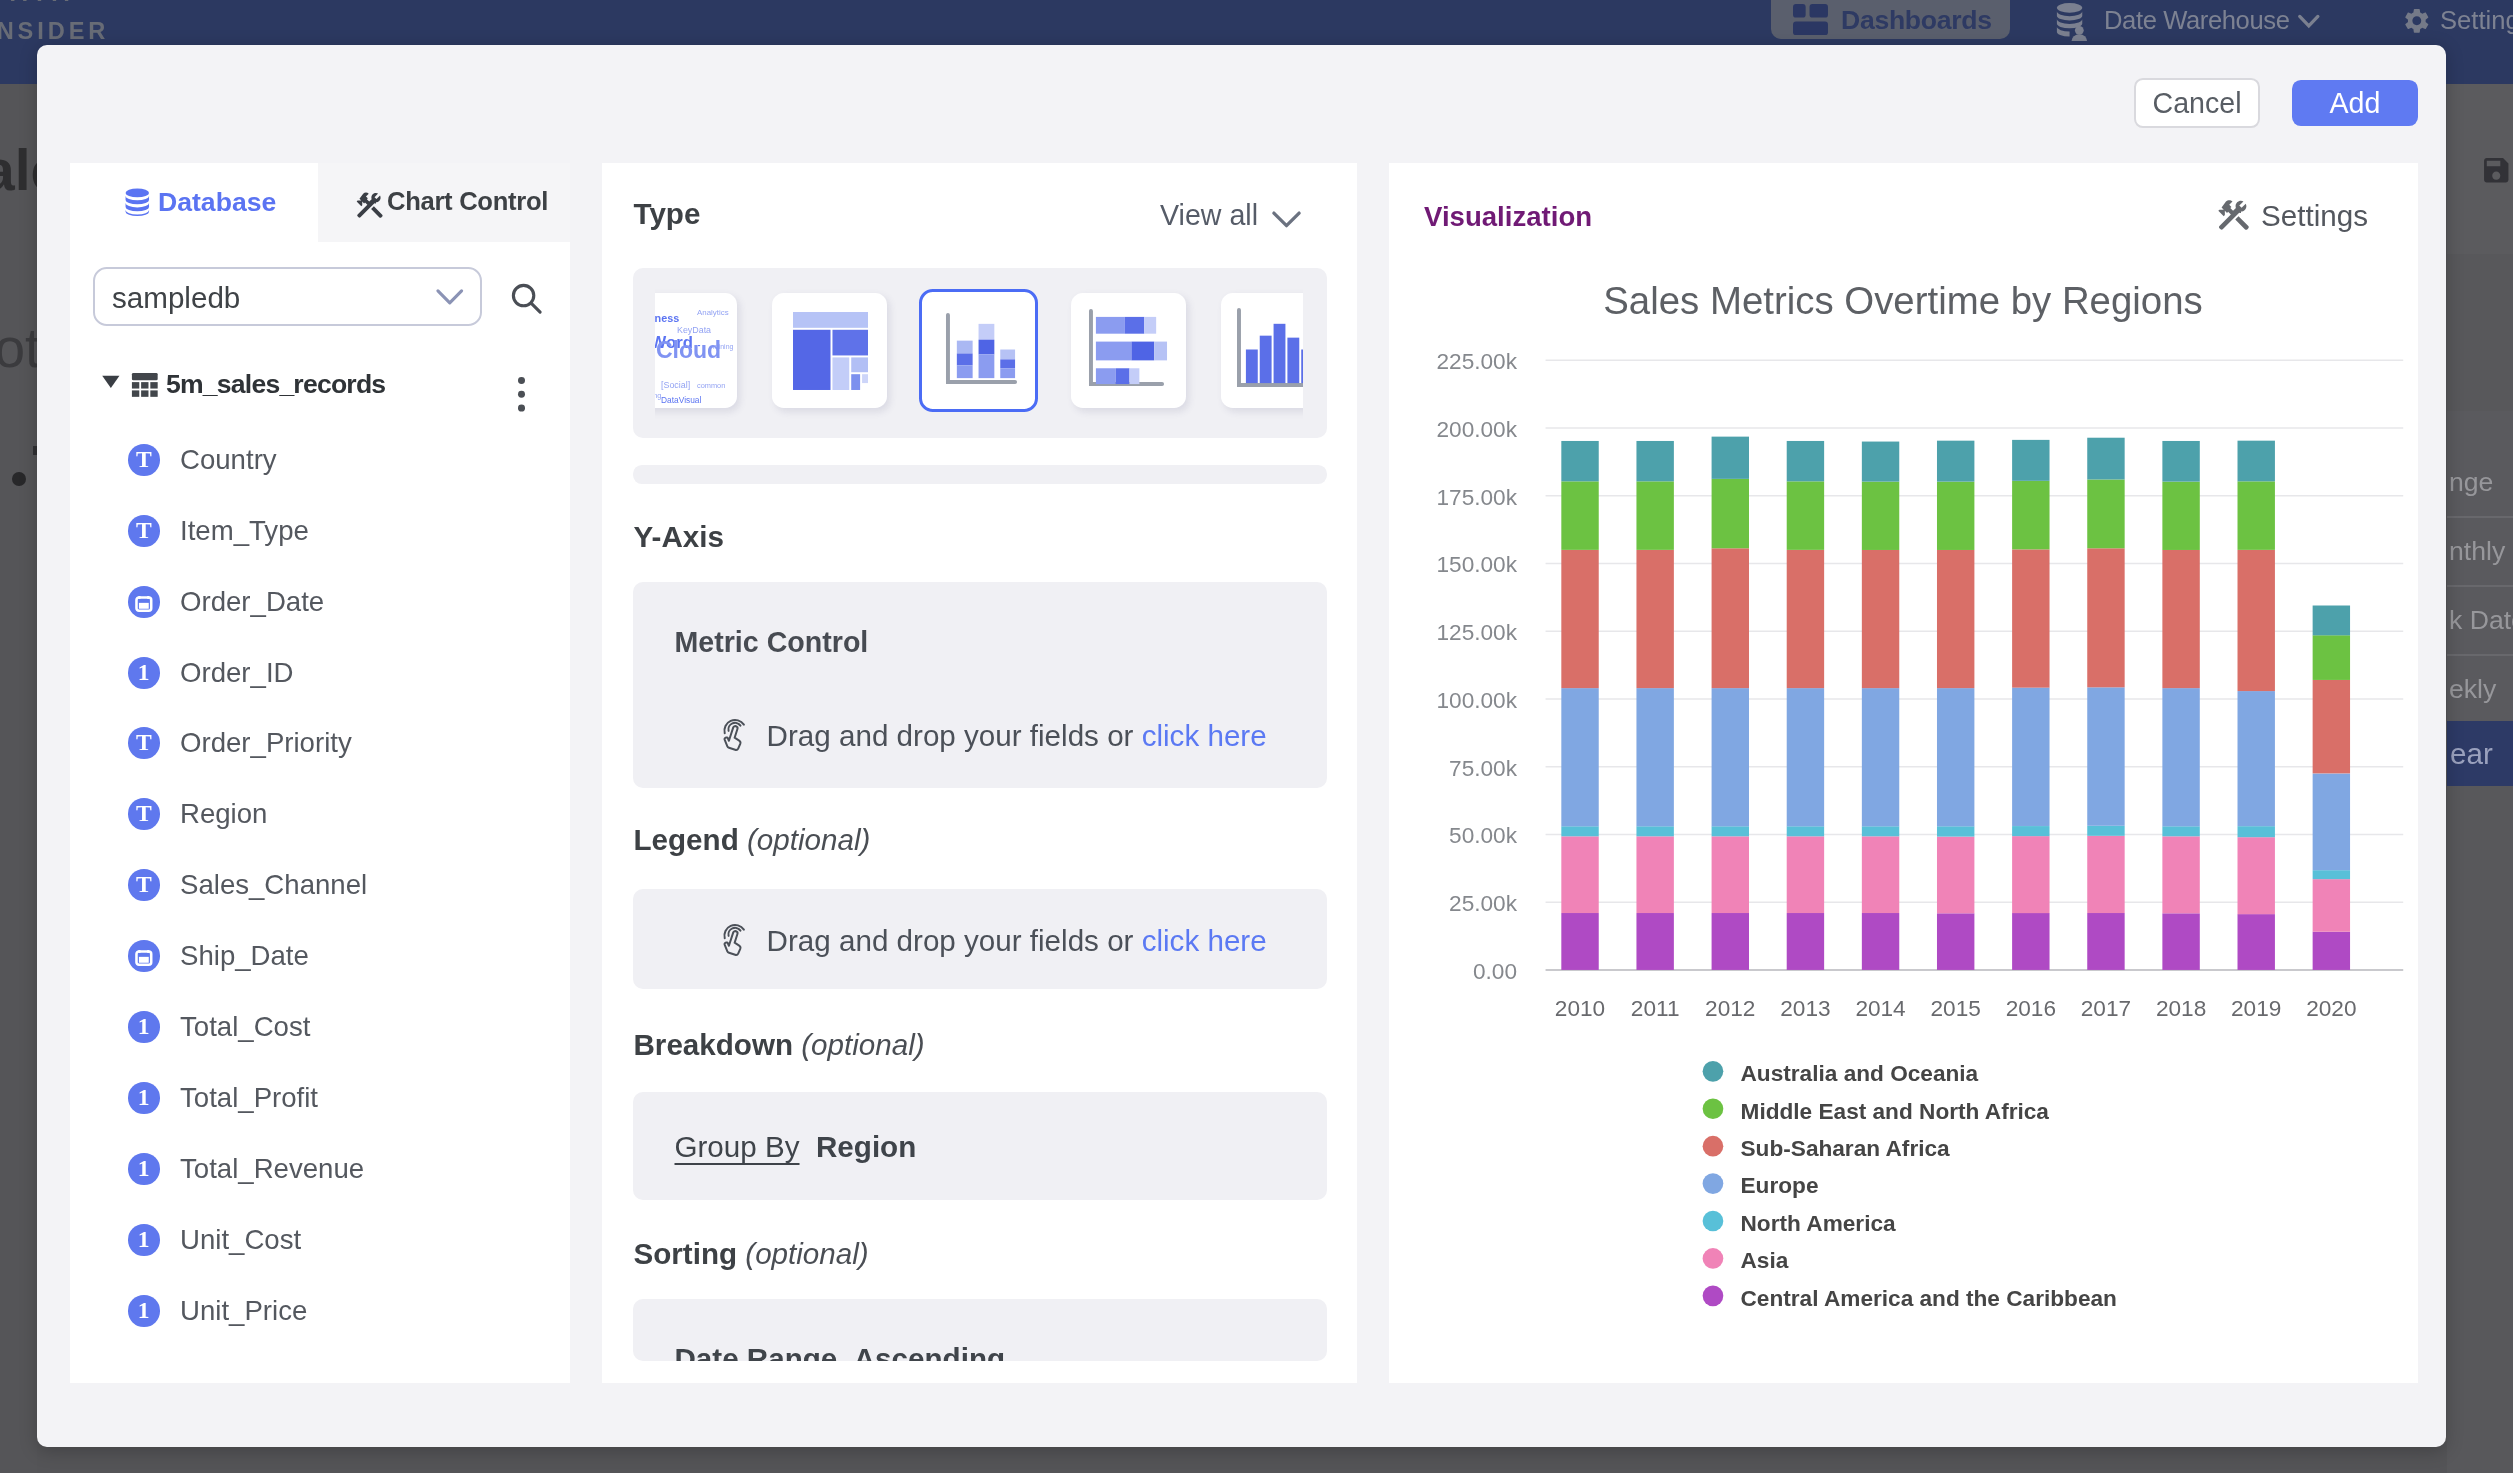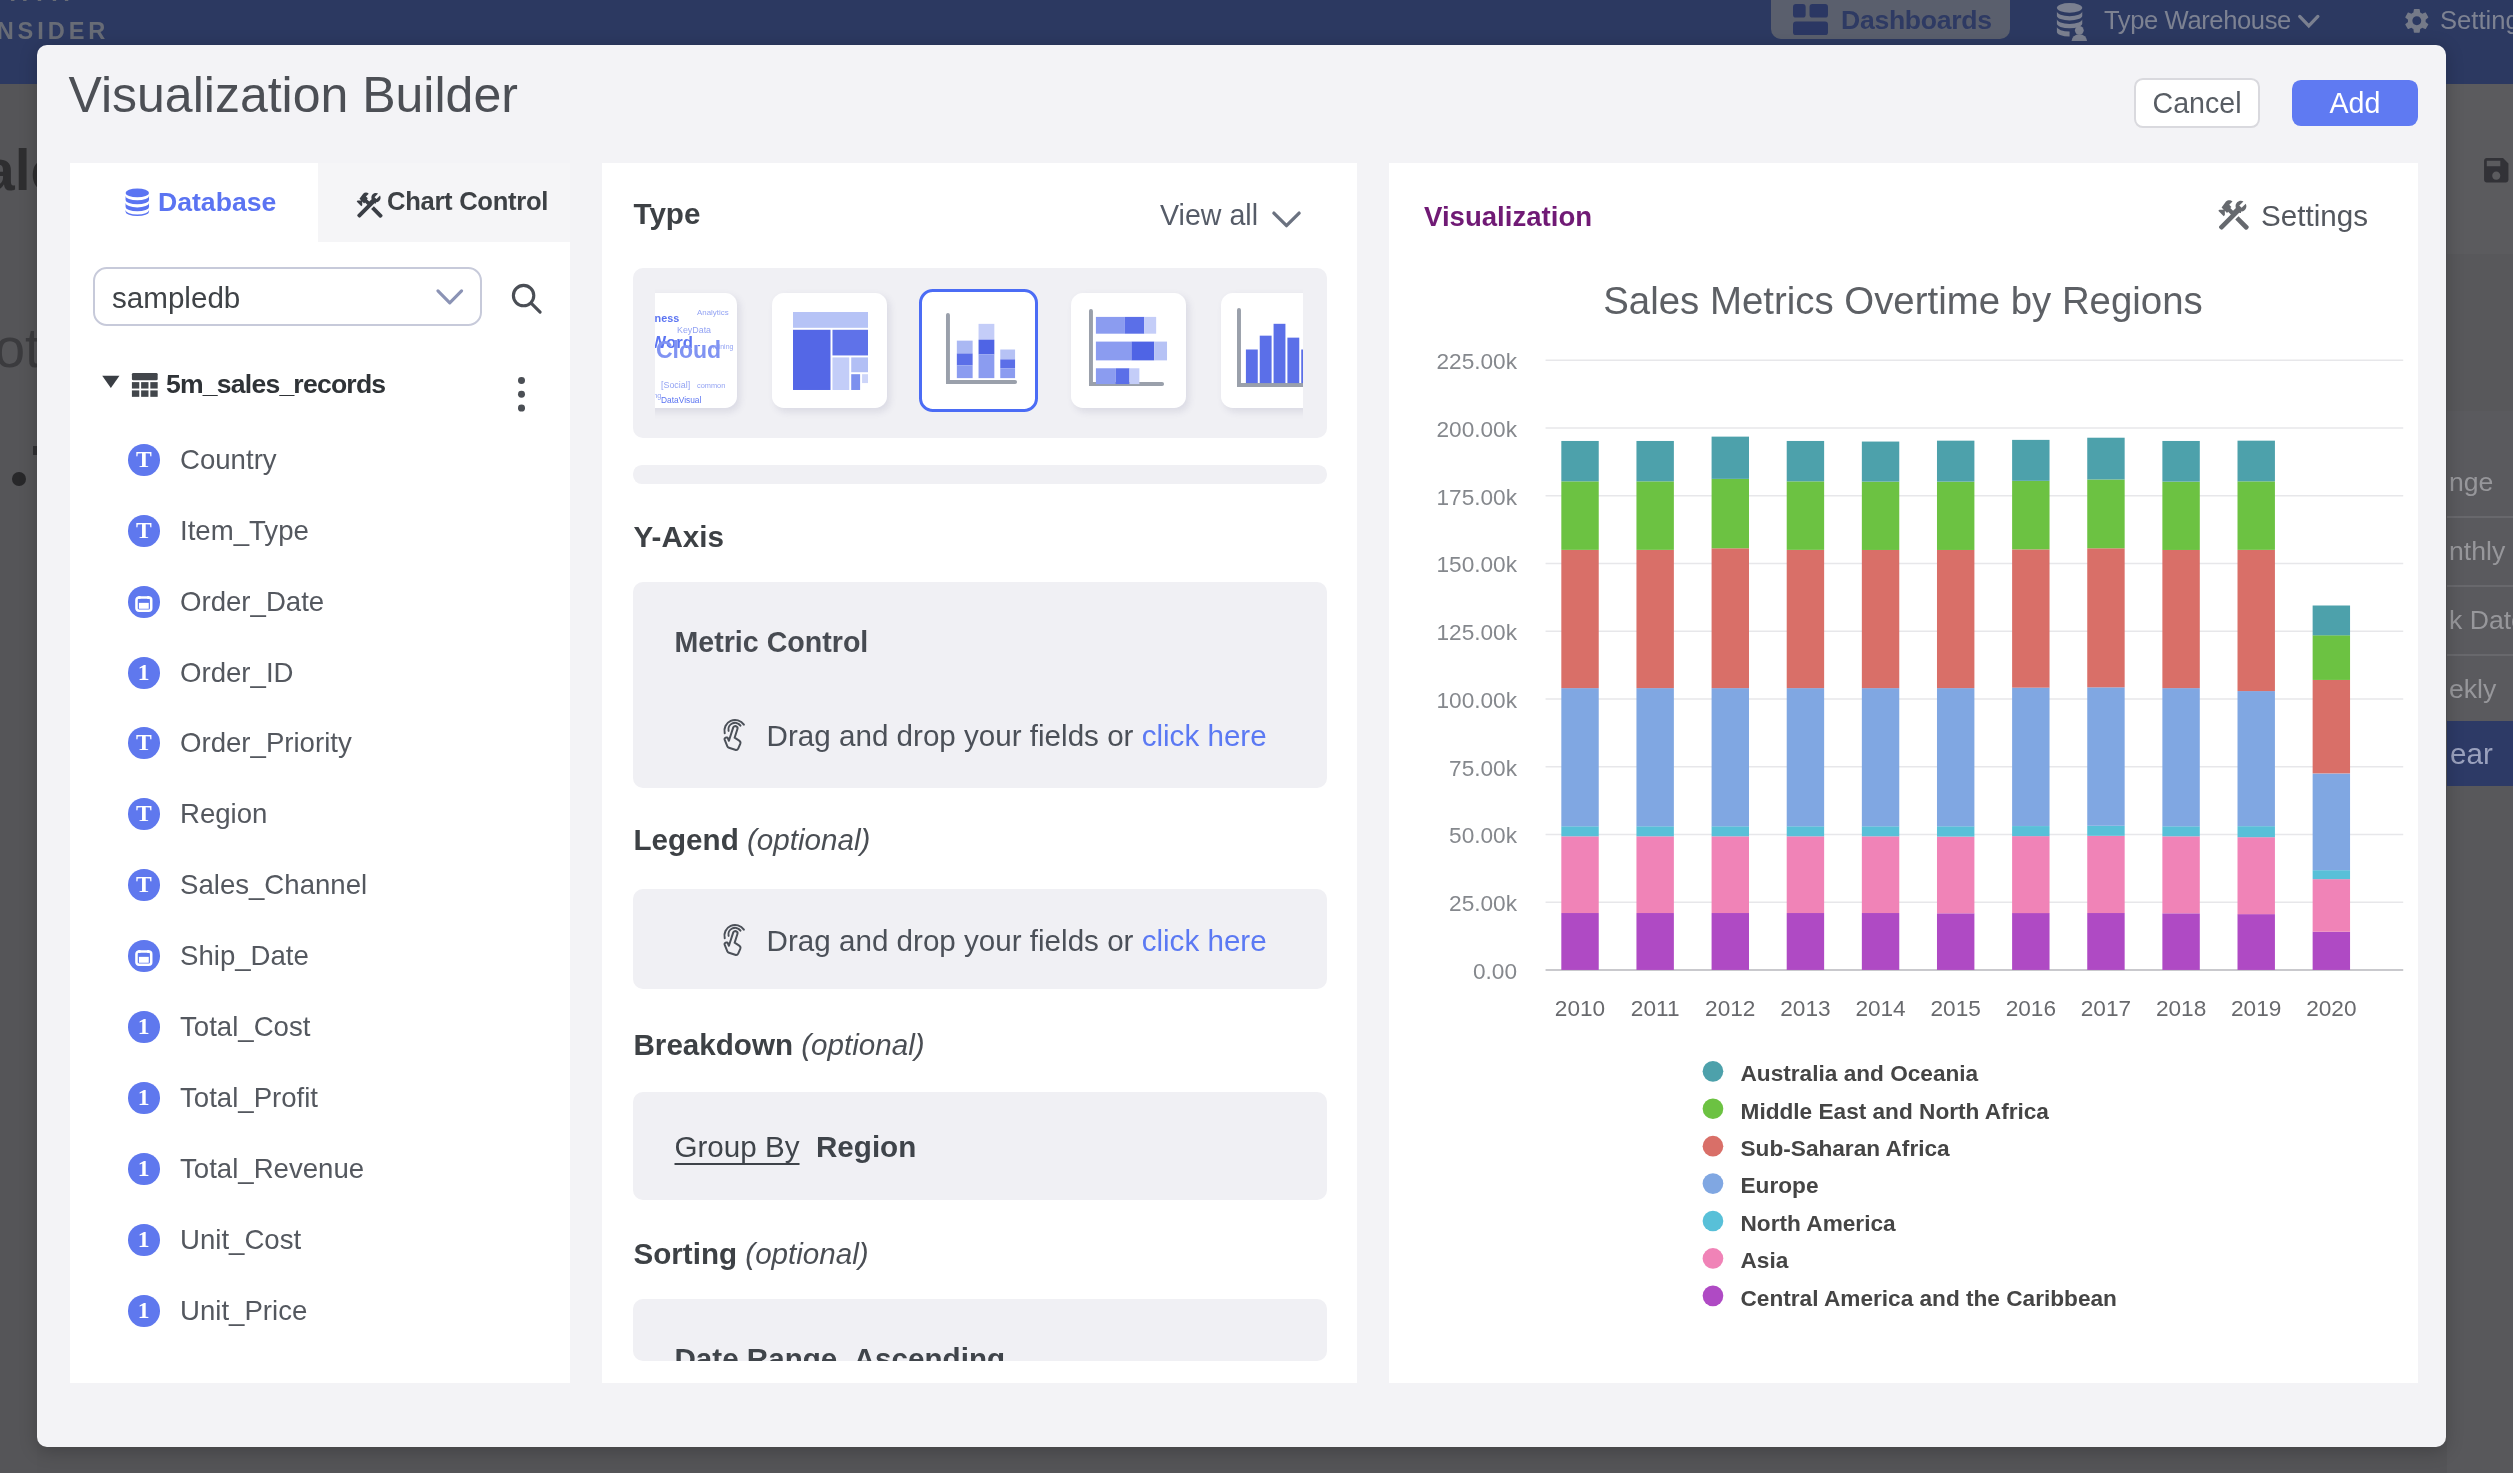--- a/index.html
+++ b/index.html
@@ -61,21 +61,21 @@
   <svg class="abs" style="left:2053px; top:2px;" width="39" height="39" viewBox="0 0 40 40">
     <g fill="#7b8090">
       <ellipse cx="17" cy="6" rx="13" ry="5"></ellipse>
       <path d="M4 9.5 A13 5 0 0 0 30 9.5 L30 14 A13 5 0 0 1 4 14 Z"></path>
       <path d="M4 17.5 A13 5 0 0 0 30 17.5 L30 22 A13 5 0 0 1 4 22 Z"></path>
       <path d="M4 25.5 A13 5 0 0 0 17 30.3 L17 35.5 A13 5 0 0 1 4 30 Z"></path>
       <circle cx="27" cy="29" r="4.5"></circle>
       <path d="M19 40 a8 7 0 0 1 16 0 Z"></path>
     </g>
   </svg>
-  <div class="abs" style="left:2104px; top:5.9px; font-size:25.6px; letter-spacing:-0.4px; color:#7d8292; white-space:nowrap;">Type Warehouse</div>
+  <div class="abs" style="left:2104px; top:5.9px; font-size:25.6px; letter-spacing:-0.4px; color:#7d8292; white-space:nowrap;">Date Warehouse</div>
   <svg class="abs" style="left:2297px; top:13.8px;" width="23.6" height="16.7" viewBox="0 0 26 18">
     <path d="M3 2.5 L13 13 L23 2.5" fill="none" stroke="#7b8090" stroke-width="3.6" stroke-linecap="round"></path>
   </svg>
 
   <svg class="abs" style="left:2402px; top:5.9px;" width="29.6" height="29.6" viewBox="0 0 24 24">
     <path fill="#757a88" d="M19.14 12.94c.04-.3.06-.61.06-.94 0-.32-.02-.64-.07-.94l2.03-1.58c.18-.14.23-.41.12-.61l-1.92-3.32c-.12-.22-.37-.29-.59-.22l-2.39.96c-.5-.38-1.03-.7-1.62-.94l-.36-2.54c-.04-.24-.24-.41-.48-.41h-3.84c-.24 0-.43.17-.47.41l-.36 2.54c-.59.24-1.13.57-1.62.94l-2.39-.96c-.22-.08-.47 0-.59.22L2.74 8.87c-.12.21-.08.47.12.61l2.03 1.58c-.05.3-.09.63-.09.94s.02.64.07.94l-2.03 1.58c-.18.14-.23.41-.12.61l1.92 3.32c.12.22.37.29.59.22l2.39-.96c.5.38 1.03.7 1.62.94l.36 2.54c.05.24.24.41.48.41h3.84c.24 0 .44-.17.47-.41l.36-2.54c.59-.24 1.13-.56 1.62-.94l2.39.96c.22.08.47 0 .59-.22l1.92-3.32c.12-.22.07-.47-.12-.61l-2.01-1.58zM12 15.6c-1.98 0-3.6-1.62-3.6-3.6s1.62-3.6 3.6-3.6 3.6 1.62 3.6 3.6-1.62 3.6-3.6 3.6z"></path>
   </svg>
   <div class="abs" style="left:2440px; top:5.9px; font-size:25.6px; color:#7d8292; white-space:nowrap;">Settings</div>
 
   <div id="leftstrip" class="abs" style="overflow:hidden;">
@@ -96,21 +96,20 @@
     <div class="abs rmenu" style="left:2px; top:521px;">k Date</div>
     <div class="abs rmenu" style="left:2px; top:590px;">ekly</div>
     <div class="abs rdiv" style="top:432px;"></div>
     <div class="abs rdiv" style="top:501px;"></div>
     <div class="abs rdiv" style="top:570px;"></div>
     <div class="abs" style="left:0; top:637px; width:67px; height:65px; background:#2d3a66;"></div>
     <div class="abs" style="left:3px; top:653px; font-size:29.6px; color:#9aa1bd;">ear</div>
   </div>
 
   <div id="modal" class="abs">
-    <div id="mtitle" class="abs">Visualization Builder</div>
     <div id="btn-cancel" class="abs">Cancel</div>
     <div id="btn-add" class="abs">Add</div>
     <div id="panelL" class="abs panel">
       <div id="tabCC" class="abs"></div>
 
       <svg class="abs" style="left:54px; top:24.6px;" width="26.6" height="28.6" viewBox="0 0 34 36">
         <g fill="#5b74f2">
           <ellipse cx="17" cy="6" rx="15" ry="5.5"></ellipse>
           <path d="M2 10 A15 5.5 0 0 0 32 10 L32 15 A15 5.5 0 0 1 2 15 Z"></path>
           <path d="M2 19 A15 5.5 0 0 0 32 19 L32 24 A15 5.5 0 0 1 2 24 Z"></path>

